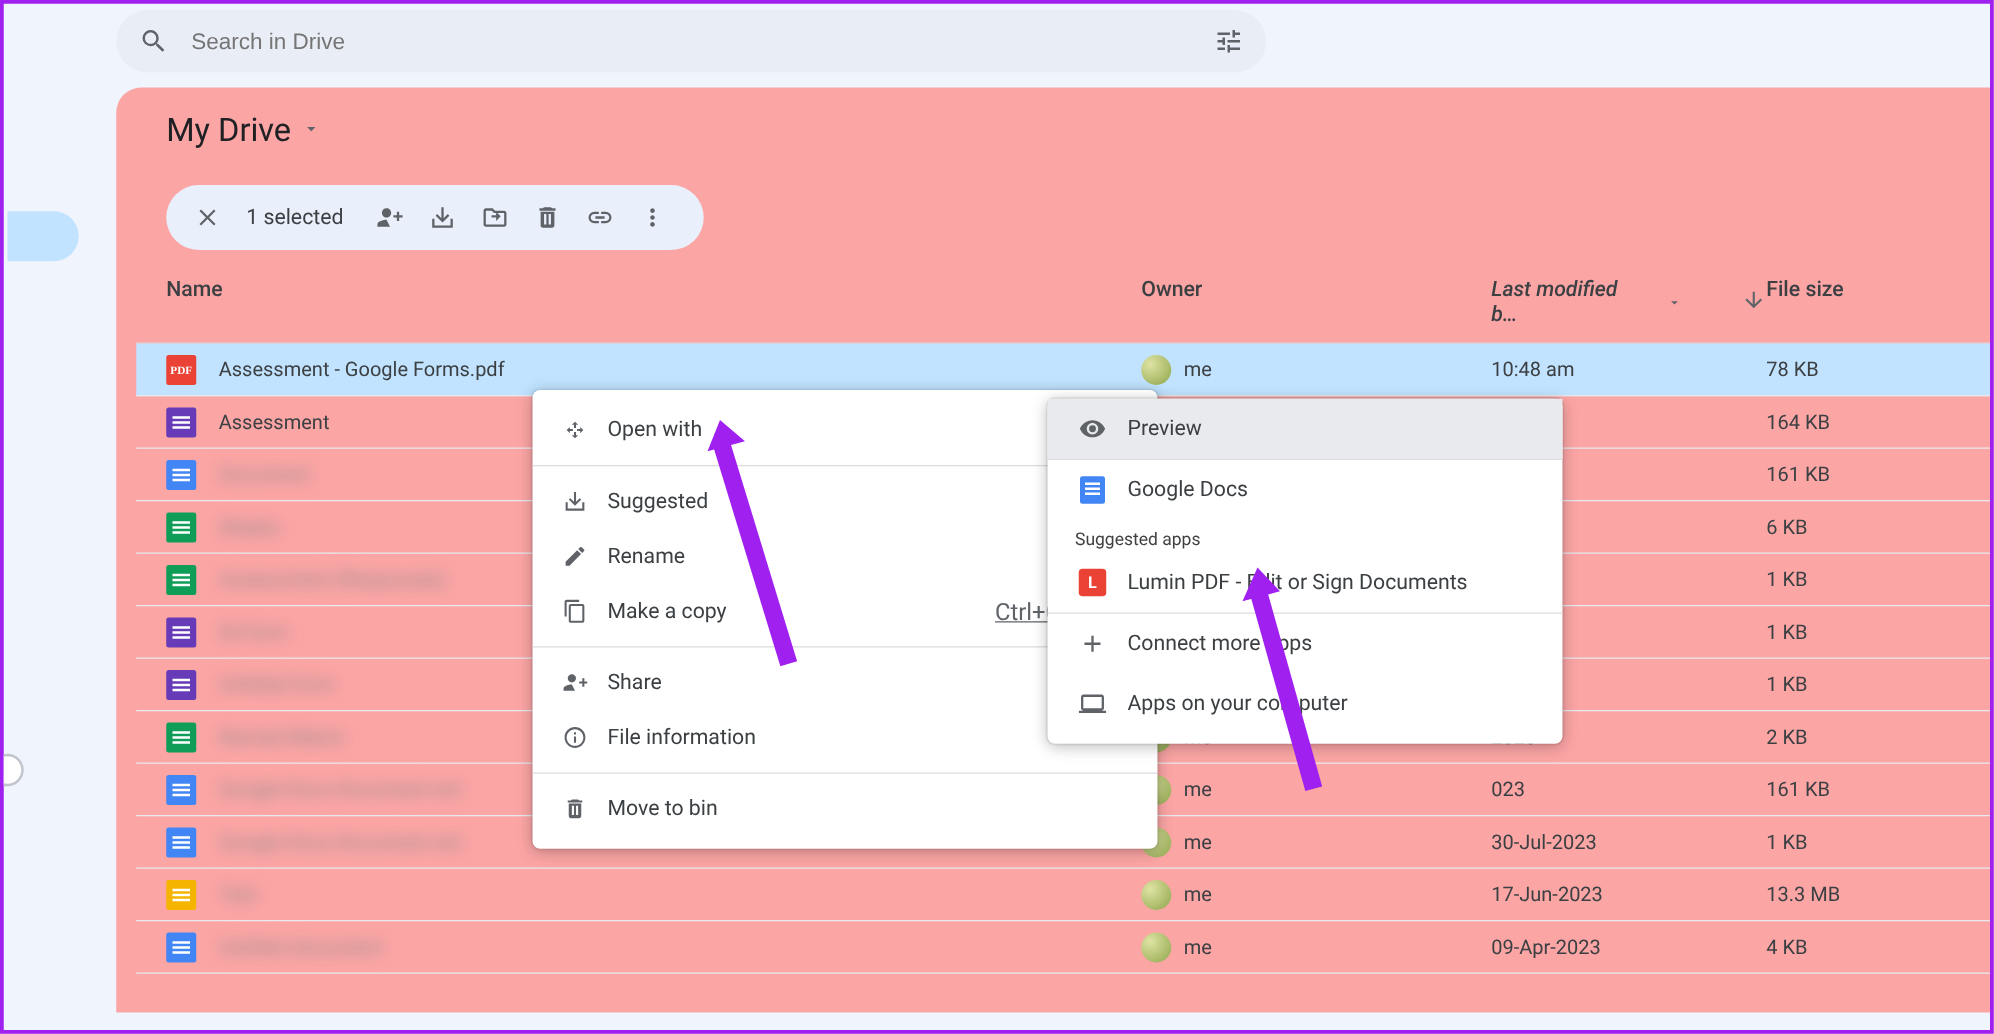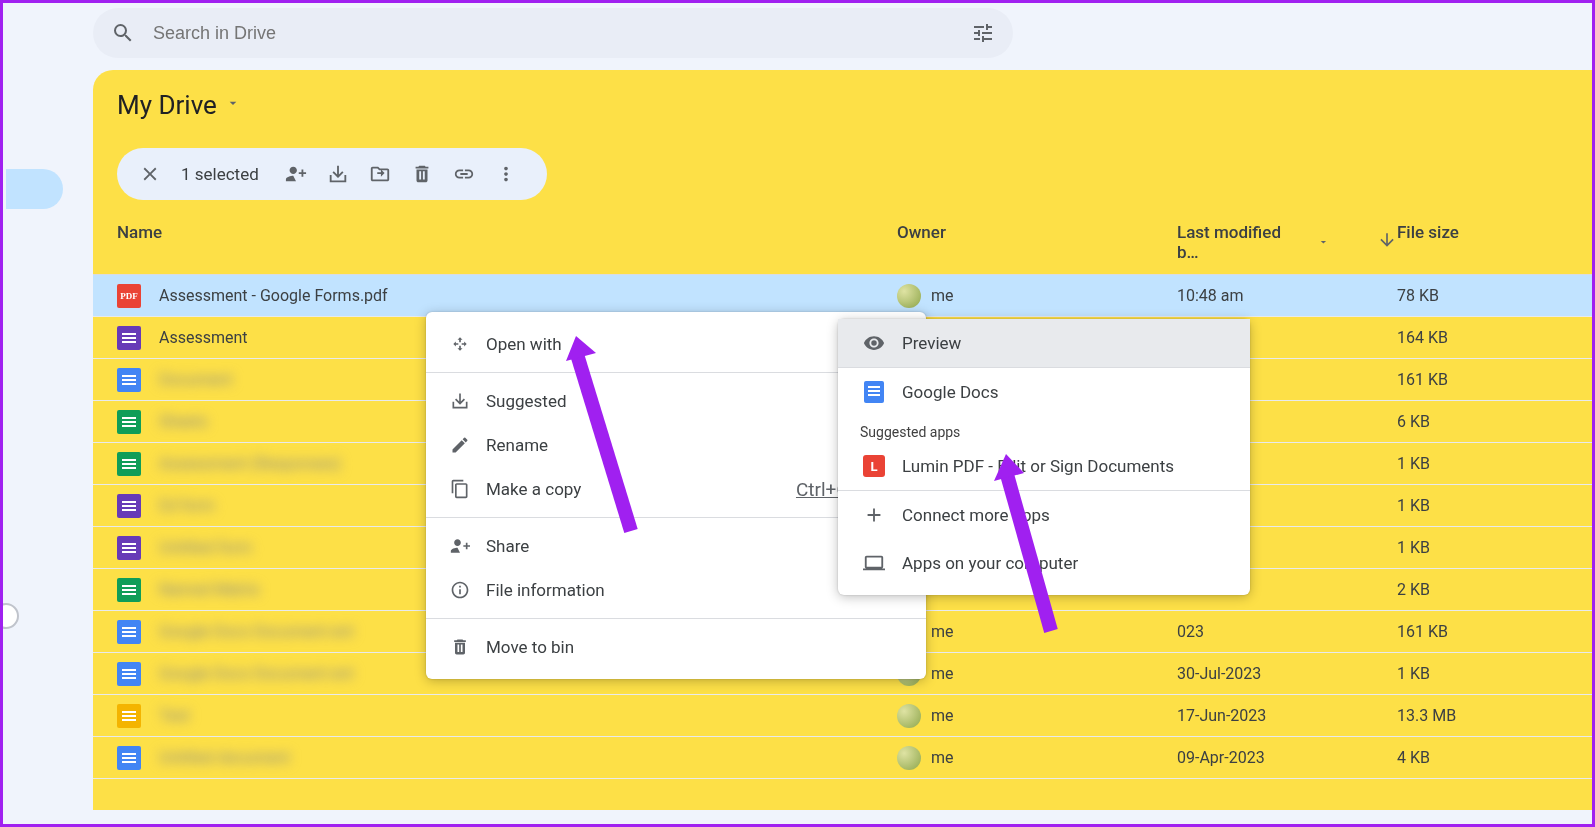--- a/index.html
+++ b/index.html
@@ -28,23 +28,23 @@
   background: transparent;
   flex: 1;
   font-size: 18px;
   margin-left: 18px;
   outline: none;
   color: #5f6368;
 }
 .search-bar .tune { margin-left: auto; }
 .main {
   margin: 12px 0 0 90px;
-  background: #fde047;
+  background: #fca5a5;
   border-radius: 20px 0 0 0;
-  padding: 20px 0 0 0;
+  padding: 20px 0 0 16px;
   min-height: 740px;
 }
 .location {
   display: flex;
   align-items: center;
   padding: 0 24px 16px 24px;
 }
 .location .title {
   font-size: 26px;
   color: #202124;
@@ -69,21 +69,21 @@
 .columns {
   display: flex;
   padding: 22px 24px 12px 24px;
   border-bottom: 1px solid #dadce0;
   color: #3c4043;
   font-size: 17px;
   font-weight: 500;
 }
 .col-name { width: 780px; }
 .col-owner { width: 280px; }
-.col-mod { width: 220px; display:flex; align-items:center; gap:21px; }
+.col-mod { width: 220px; display:flex; align-items:center; gap:21px;font-style:italic; }
 .col-size { width: 120px; }
 .row {
   display: flex;
   align-items: center;
   height: 42px;
   border-bottom: 1px solid #e8eaed;
   padding: 0 24px;
   font-size: 16px;
   color: #3c4043;
 }

